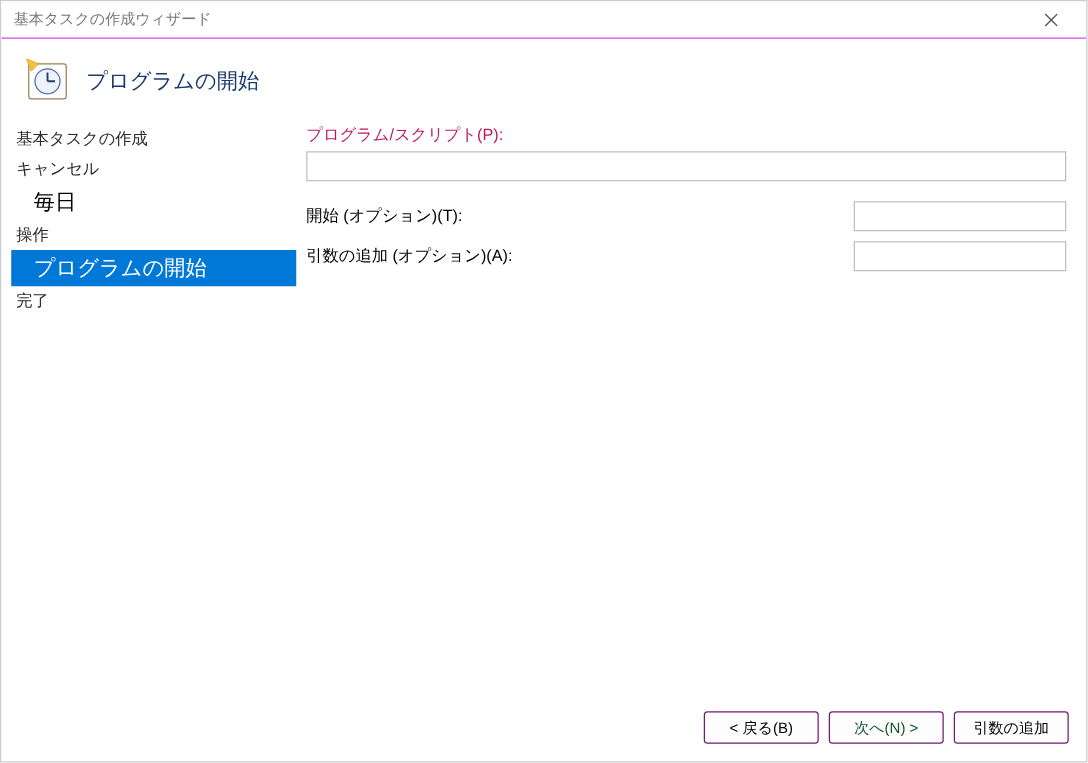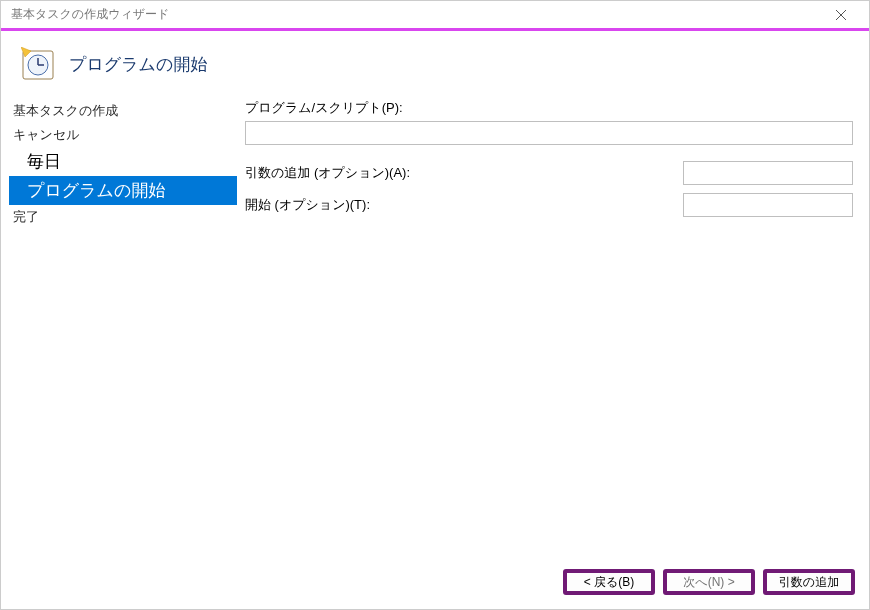--- a/index.html
+++ b/index.html
@@ -17,21 +17,21 @@
     flex-direction: column;
   }
   .titlebar {
     display: flex;
     align-items: center;
     justify-content: space-between;
     height: 30px;
     padding: 0 8px 0 10px;
     background: #ffffff;
     color: #777777;
-    border-bottom: 3px solid #d946ef;
+    border-bottom: 1px solid #d946ef;
   }
   .titlebar .title { font-size: 12px; }
   .titlebar .close {
     width: 40px;
     height: 28px;
     display: flex;
     align-items: center;
     justify-content: center;
     font-size: 14px;
     color: #555555;
@@ -78,21 +78,21 @@
   .sidebar-sub.selected {
     background: #0078d7;
     color: #ffffff;
   }
   .form-area {
     flex: 1;
     padding: 0 8px 0 8px;
   }
   .form-label {
     font-size: 13px;
-    color: #000000;
+    color: #be185d;
     margin-bottom: 4px;
   }
   .program-row {
     display: flex;
     align-items: center;
     gap: 10px;
     margin-top: 4px;
     margin-bottom: 16px;
   }
   input[type="text"] {
@@ -124,28 +124,28 @@
   .footer {
     display: flex;
     justify-content: flex-end;
     align-items: center;
     gap: 8px;
     padding: 10px 14px 14px 14px;
   }
   .footer button {
     min-width: 92px;
     height: 26px;
-    border: 4px solid #701a75;
+    border: 1px solid #701a75;
     background: #fdfdfd;
     font-size: 12px;
     border-radius: 3px;
     cursor: default;
   }
   .footer button.disabled {
-    color: #737373;
+    color: #14532d;
   }
 </style>
 </head>
 <body>
 
 <div class="titlebar">
   <span class="title">基本タスクの作成ウィザード</span>
   <div class="close">
     <span>
       <svg viewBox="0 0 10 10" width="10" height="10">
@@ -167,35 +167,36 @@
     </svg>
   </div>
   <div class="page-title">プログラムの開始</div>
 </div>
 
 <div class="content">
   <div class="sidebar">
     <div class="sidebar-item">基本タスクの作成</div>
     <div class="sidebar-item">キャンセル</div>
     <div class="sidebar-sub">毎日</div>
+    <div class="sidebar-item">操作</div>
     <div class="sidebar-sub selected">プログラムの開始</div>
     <div class="sidebar-item">完了</div>
   </div>
 
   <div class="form-area">
     <div class="form-label">プログラム/スクリプト(P):</div>
     <div class="program-row">
       <input type="text" class="program-input" value="" style="">
     </div>
     <div class="opt-row">
-      <span class="opt-label">引数の追加 (オプション)(A):</span>
+      <span class="opt-label">開始 (オプション)(T):</span>
       <input type="text" class="opt-input" value="" style="">
     </div>
     <div class="opt-row">
-      <span class="opt-label">開始 (オプション)(T):</span>
+      <span class="opt-label">引数の追加 (オプション)(A):</span>
       <input type="text" class="opt-input" value="" style="">
     </div>
   </div>
 </div>
 
 <div class="footer">
   <button>&lt; 戻る(B)</button>
   <button class="disabled">次へ(N) &gt;</button>
   <button>引数の追加</button>
 </div>

